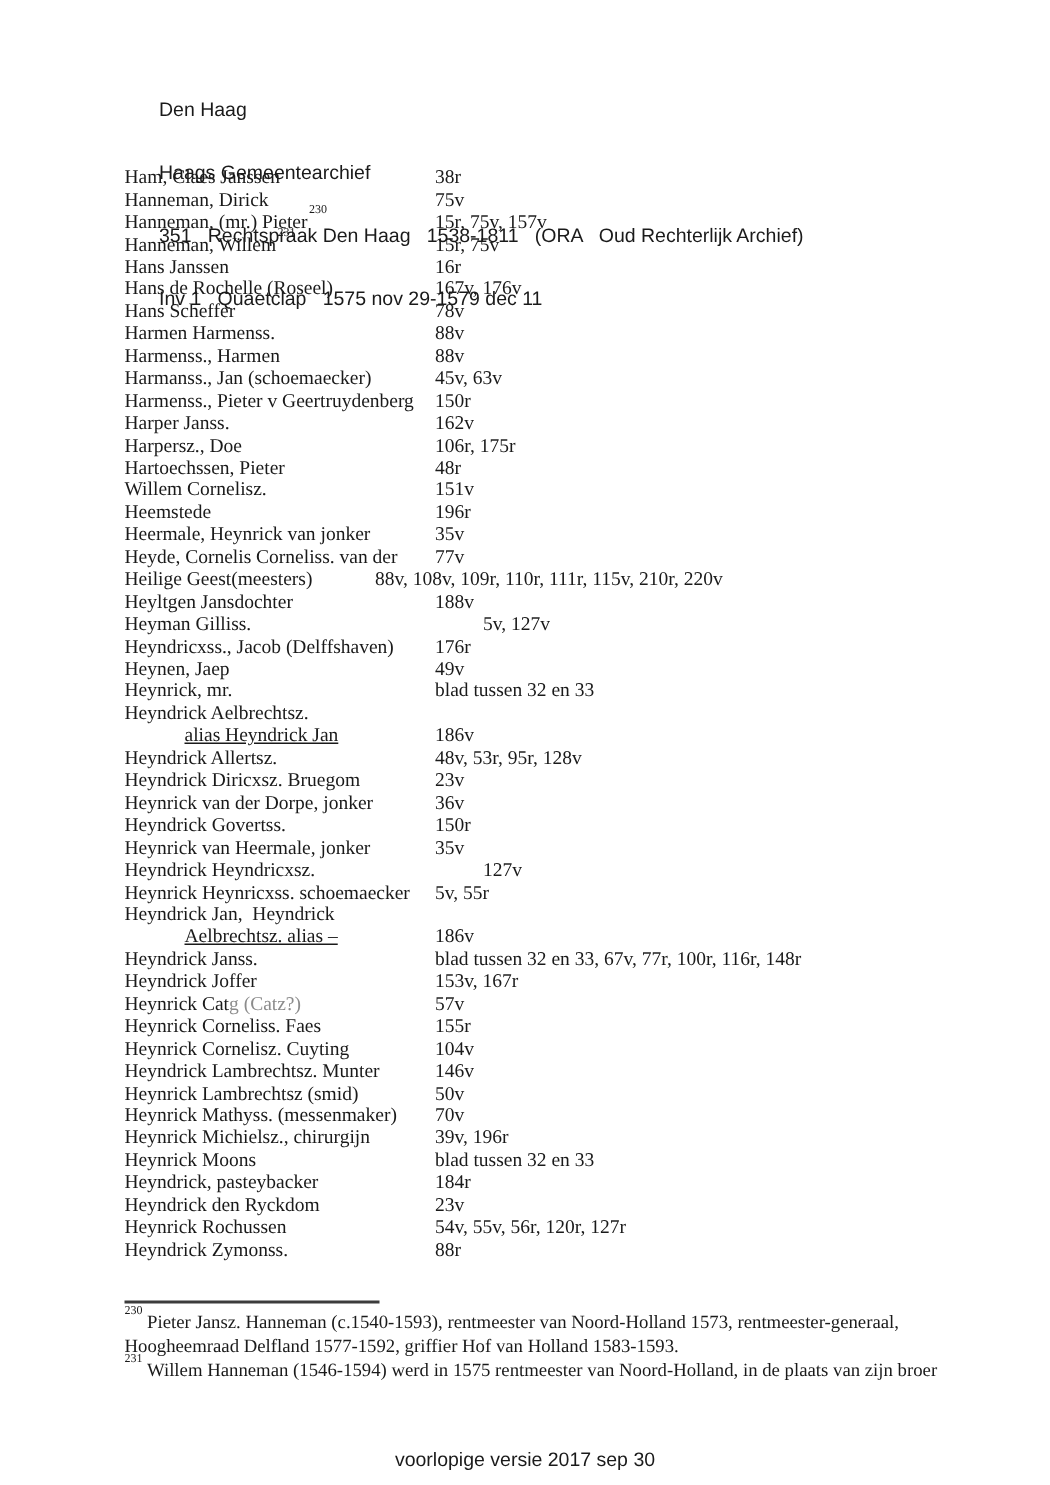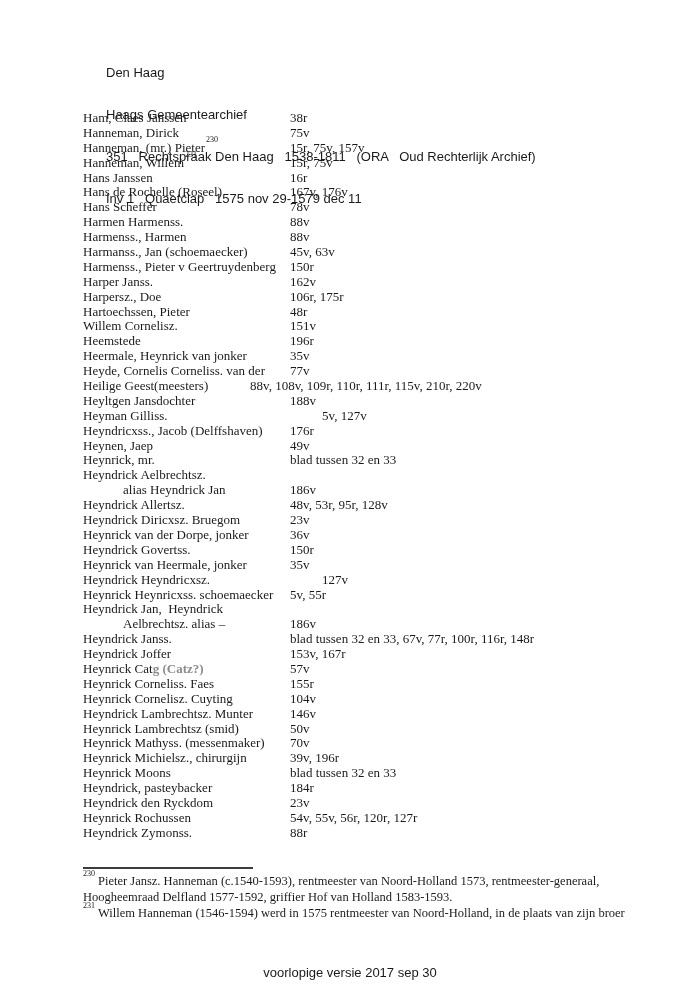--- a/index.html
+++ b/index.html
@@ -26,26 +26,26 @@
     margin-left:23px;
   }
   
   .index-list{
     position:absolute;top:111px;left:83px;width:545px;
     font-family:"Liberation Serif","DejaVu Serif",serif;
     font-size:13px;
   }
   .row{position:relative;height:14.9px;line-height:14.9px;white-space:pre;}
   .row .name{position:absolute;left:0;top:0;}
-  .row .name.indent{left:40px;}
+  .row .name.indent{left:40px;text-decoration:underline;}
   .row .refs{position:absolute;left:207px;top:0;}
   .row .refs.left{left:167px;}
   .row .refs.shifted{left:239px;}
   .row sup{font-size:8px;line-height:0;position:relative;top:-4px;margin-left:1px;}
-  .gray{color:var(--muted);font-weight:bold;}
+  .gray{color:var(--muted);}
   
   .footnote-sep{
     position:absolute;top:867px;left:83px;width:170px;height:0;
     border-top:2px solid var(--separator);
   }
   .footnotes{
     position:absolute;top:873px;left:83px;width:525px;
     font-family:Liberation Serif, serif;
     font-size:12.5px;line-height:16px;white-space:pre;
   }

